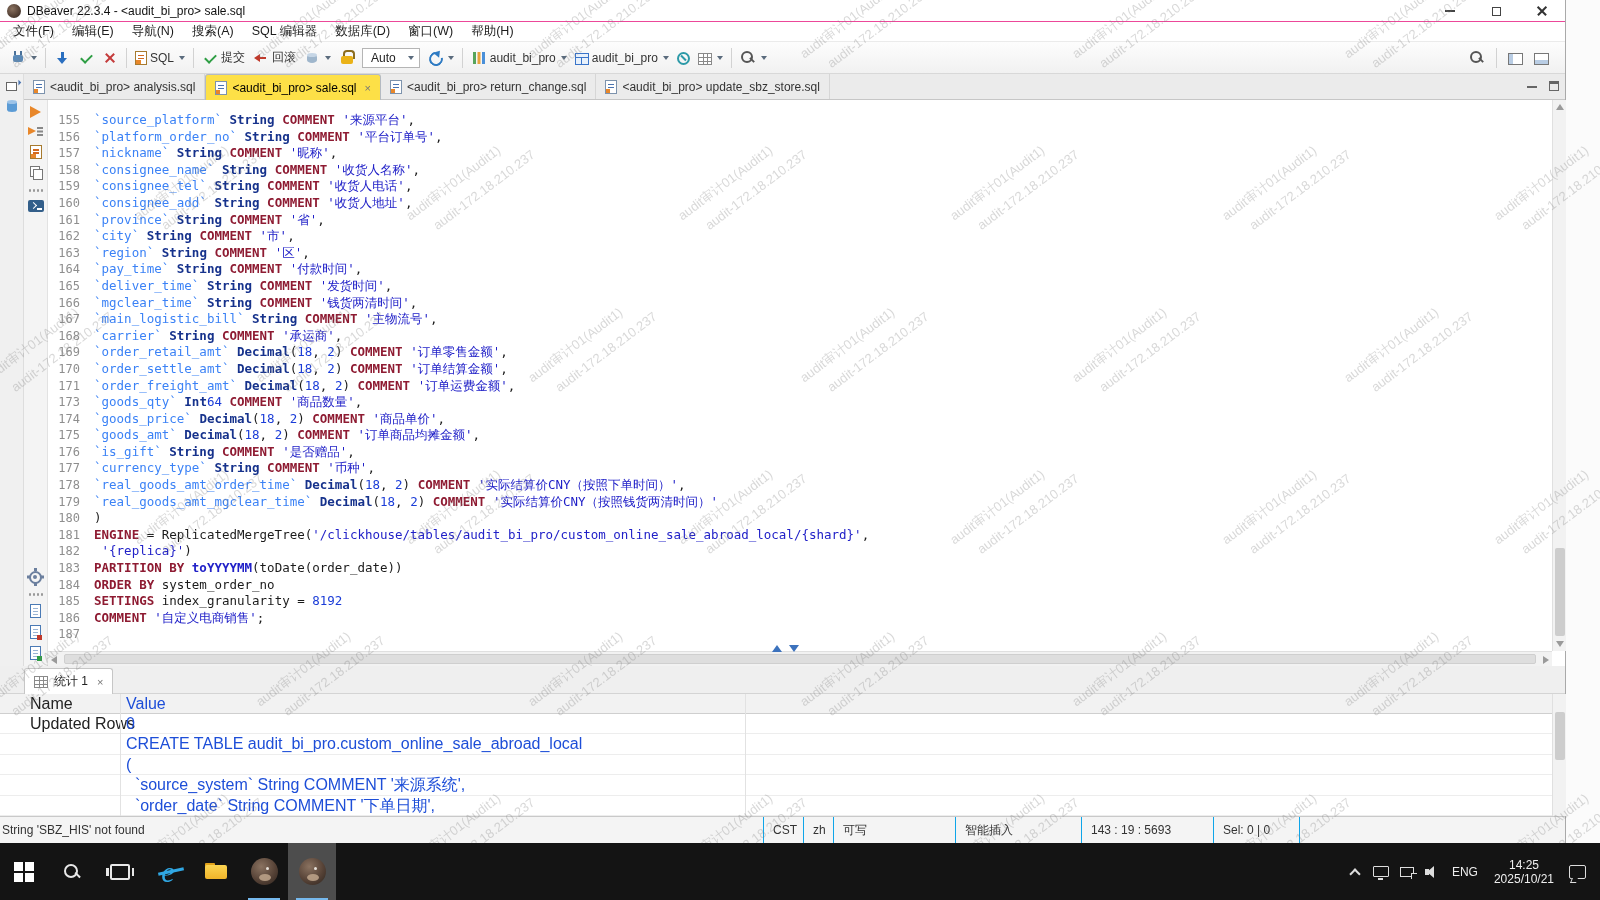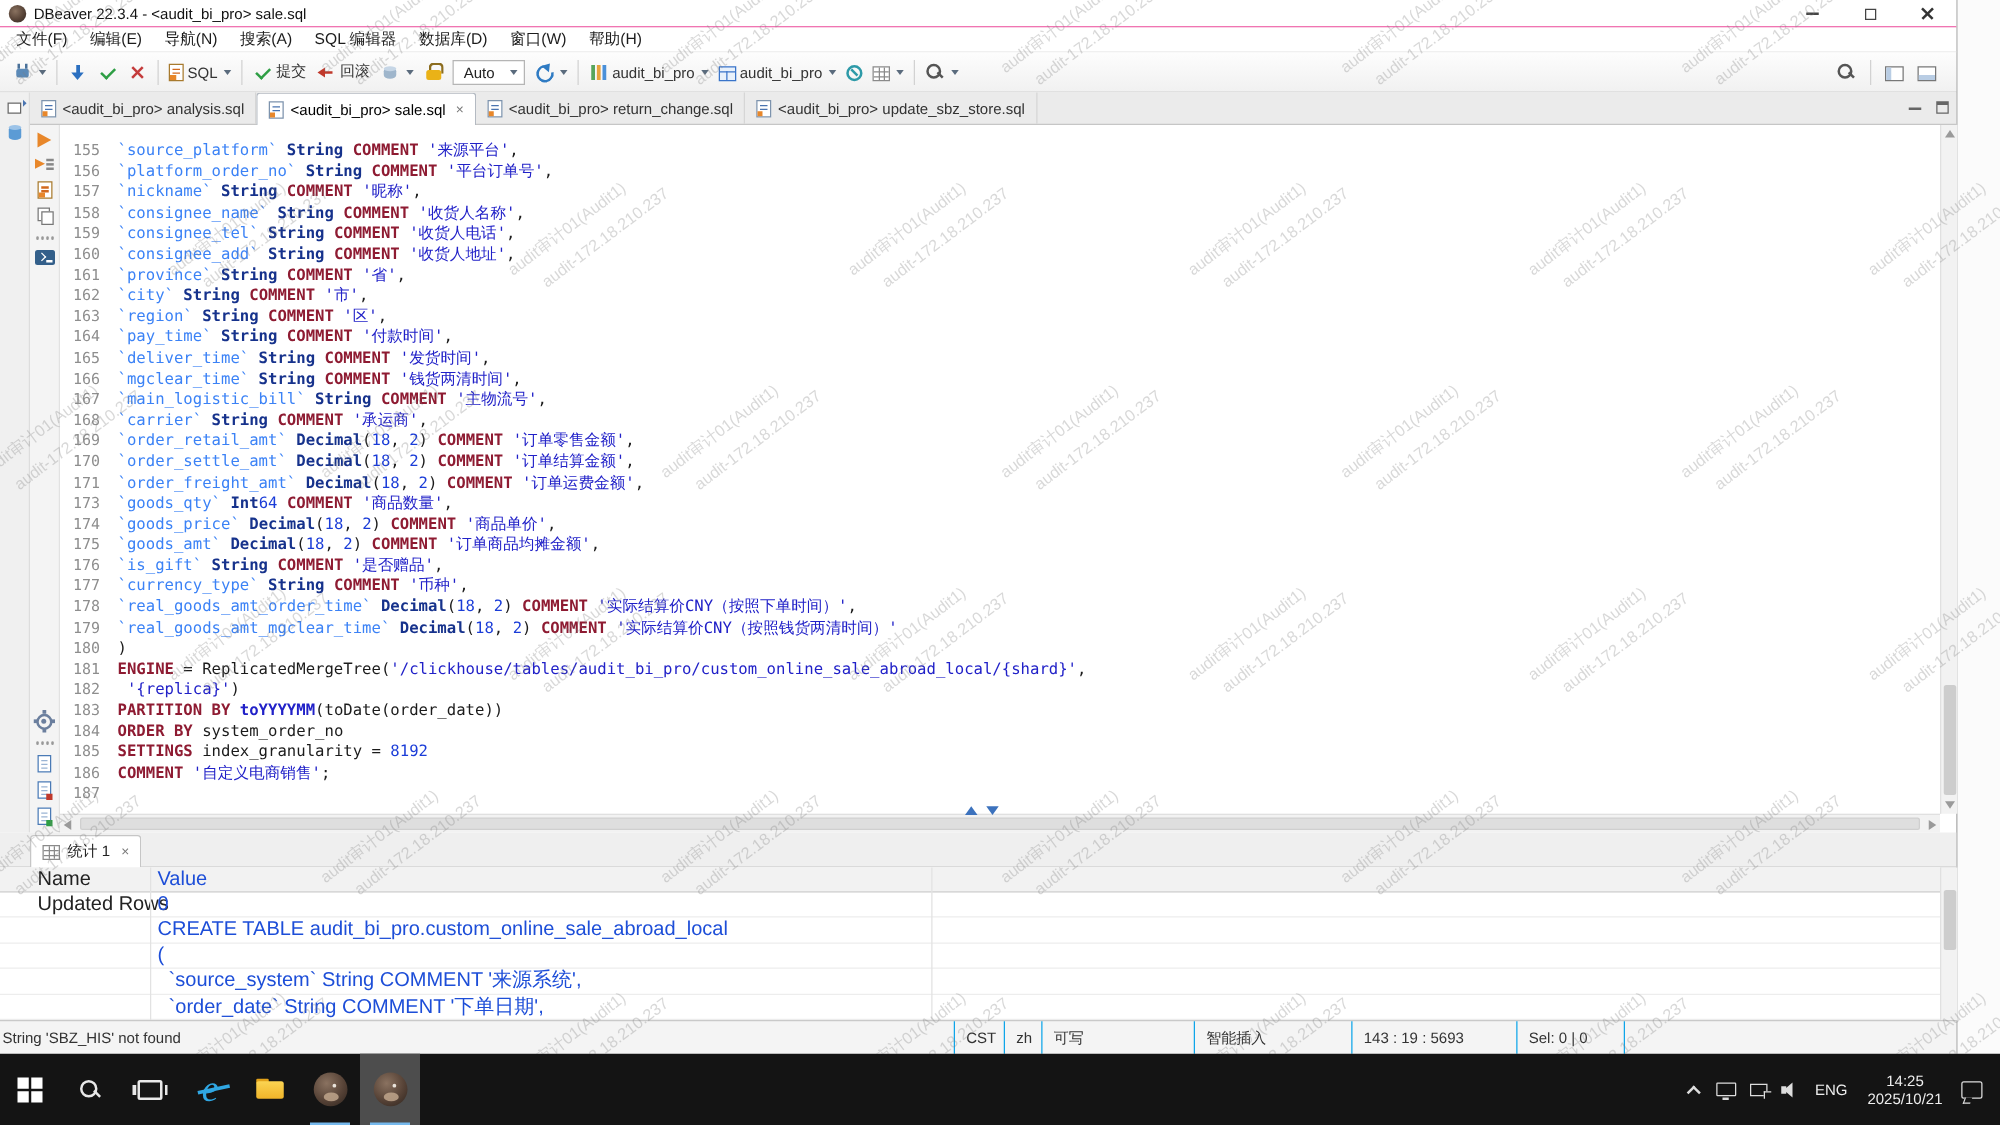--- a/index.html
+++ b/index.html
@@ -81,21 +81,21 @@
 .i-mag::after{content:"";position:absolute;left:9px;top:9px;width:6px;height:2.2px;background:#555;transform:rotate(45deg)}
 
 .i-persp{width:15px;height:12px;border:1px solid #777;background:#fff;margin-top:2px}
 .i-persp::before{content:"";position:absolute;left:0;top:0;width:4px;height:10px;background:#b9cde4}
 .i-persp2{width:15px;height:12px;border:1px solid #777;background:#fff;margin-top:2px}
 .i-persp2::before{content:"";position:absolute;left:0;bottom:0;width:13px;height:4px;background:#b9cde4}
 
 
 #tabbar{position:absolute;left:24px;top:74px;width:1541px;height:26px;background:#ebebeb;border-bottom:1px solid #c6c6c6;display:flex;align-items:flex-end}
 .tab{height:25px;display:flex;align-items:center;gap:5px;padding:0 9px;font-size:12px;color:#333;border-right:1px solid #d6d6d6;white-space:nowrap}
-.tab.active{background:#ffffff;border:1px solid #b4bac2;border-bottom:none;height:26px;margin-bottom:-1px;border-radius:3px 3px 0 0;color:#000;position:relative;z-index:2}
+.tab.active{background:#fde047;border:1px solid #b4bac2;border-bottom:none;height:26px;margin-bottom:-1px;border-radius:3px 3px 0 0;color:#000;position:relative;z-index:2}
 .tab-close{color:#777;font-size:11px;margin-left:3px}
 .fic{display:inline-block;position:relative;width:12px;height:14px;background:#fff;border:1px solid #7d93ad;flex:none}
 .fic::before{content:"";position:absolute;left:2px;top:3px;width:6px;height:1.5px;background:#4a74b0;box-shadow:0 3px 0 #4a74b0}
 .fic::after{content:"";position:absolute;left:0;bottom:0;width:4px;height:4px;background:#e8872a}
 .tb-right{position:absolute;right:6px;top:7px;display:flex;gap:12px;align-items:center}
 .i-minv{display:block;width:10px;height:3px;border-bottom:2px solid #666}
 .i-maxv{display:block;width:10px;height:10px;border:1.5px solid #666;border-top-width:3px}
 
 
 #leftstrip{position:absolute;left:0;top:74px;width:24px;height:592px;background:#f0f0f0;border-right:1px solid #ddd;display:flex;flex-direction:column;align-items:center;padding-top:8px;gap:10px}

